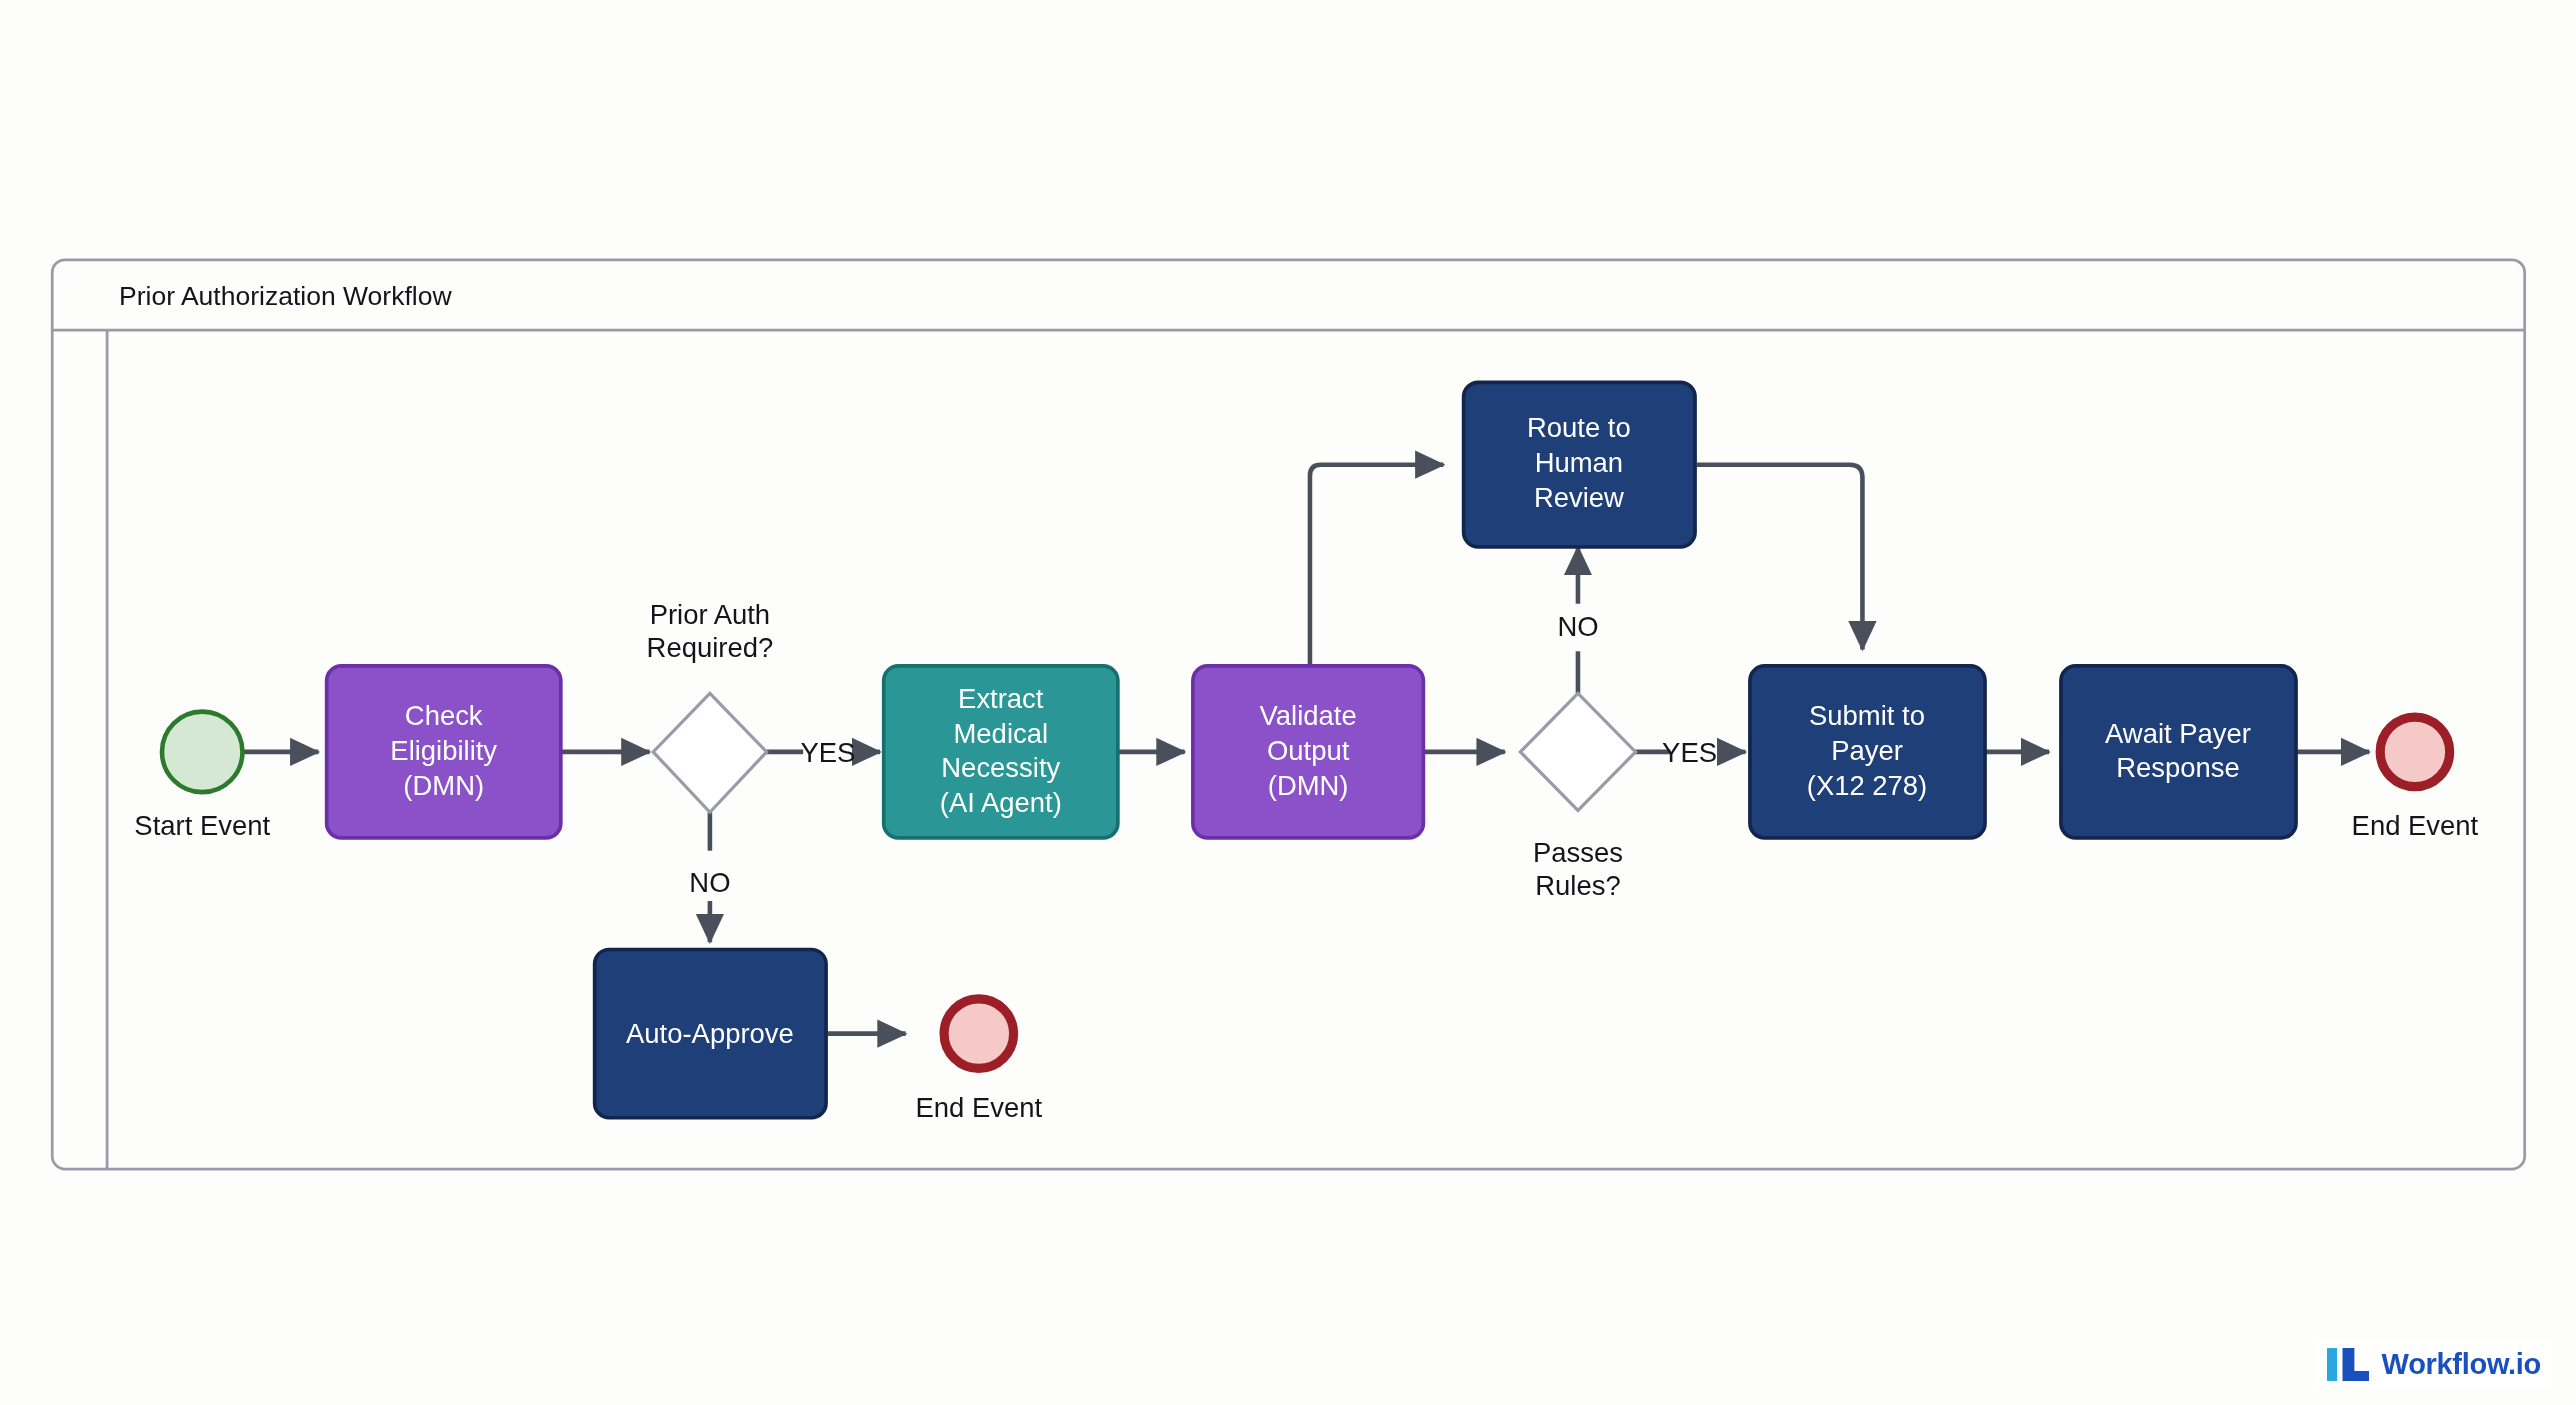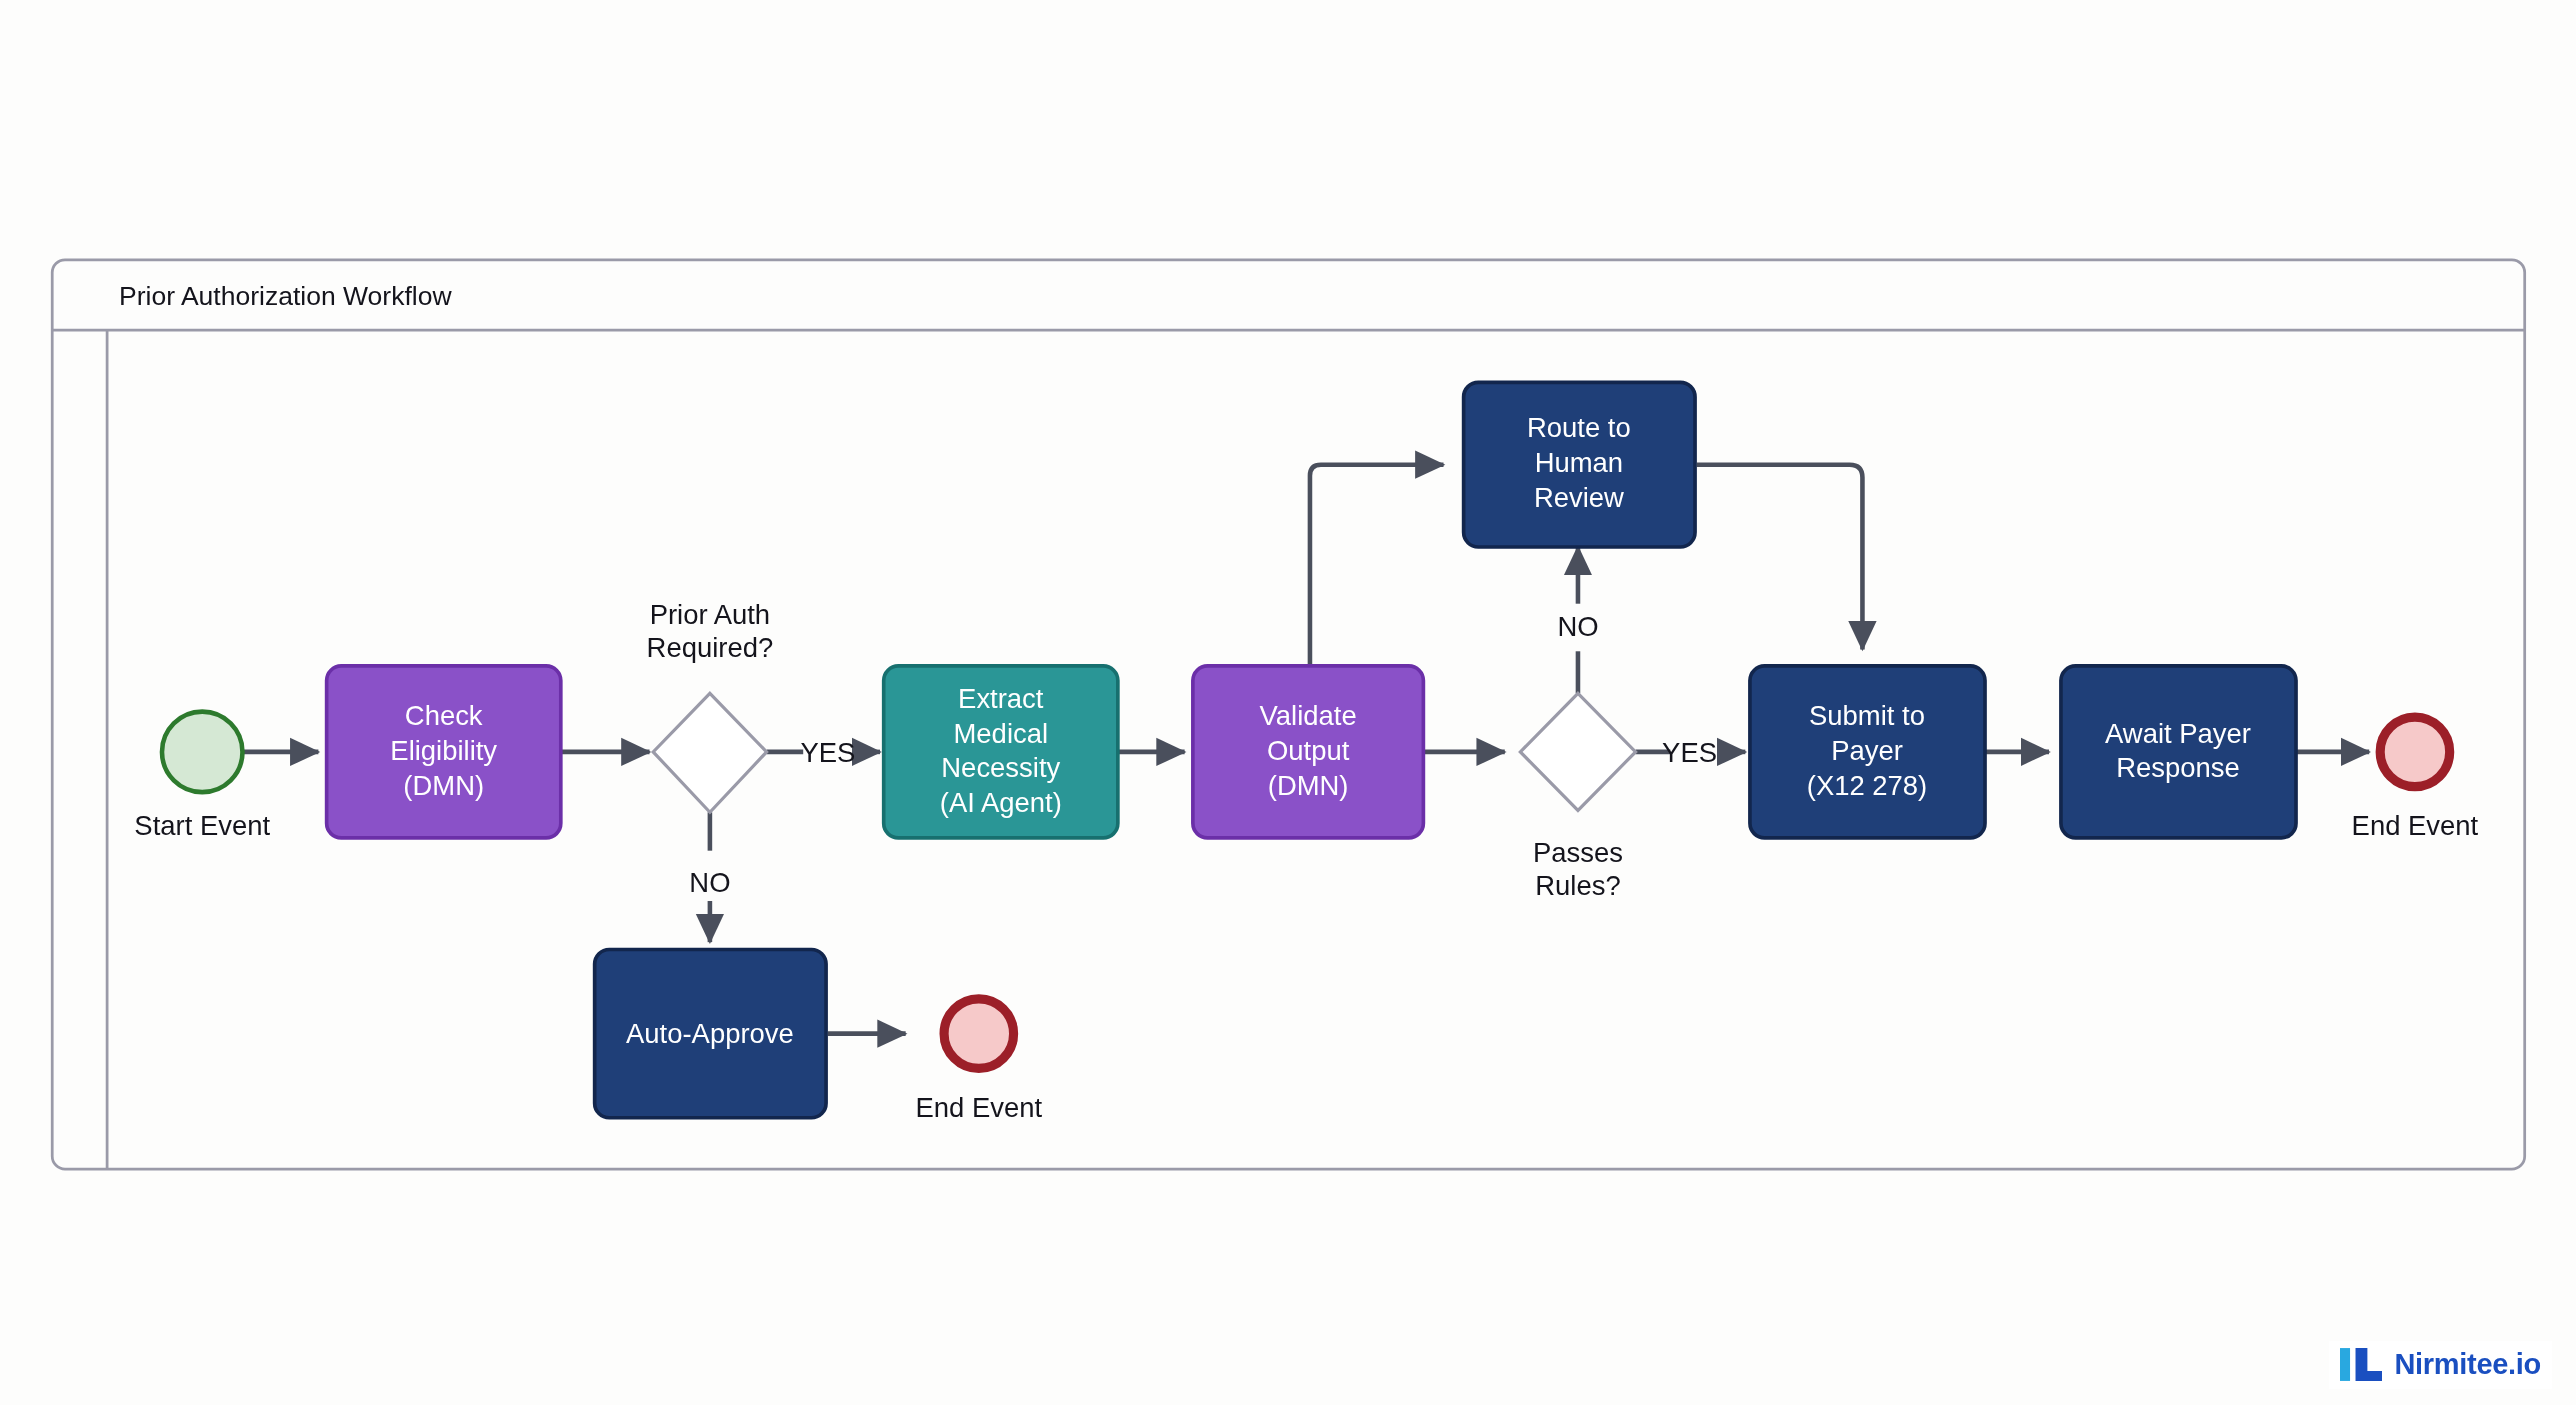--- a/index.html
+++ b/index.html
@@ -252,15 +252,15 @@
     <text class="event-label" x="1070" y="1221">End Event</text>
   </g>
 
 </svg>
 
 <div class="wm">
   <svg class="wm-mark" width="42" height="37" viewBox="0 0 46 40">
     <rect x="0" y="2" width="11" height="36" fill="#29a8e0"></rect>
     <path d="M17,2 L30,2 L30,27 L46,27 L46,38 L17,38 Z" fill="#1a4fc0"></path>
   </svg>
-  <span class="wm-text">Nirmitee.io</span>
+  <span class="wm-text">Workflow.io</span>
 </div>
 
 
 </body></html>

